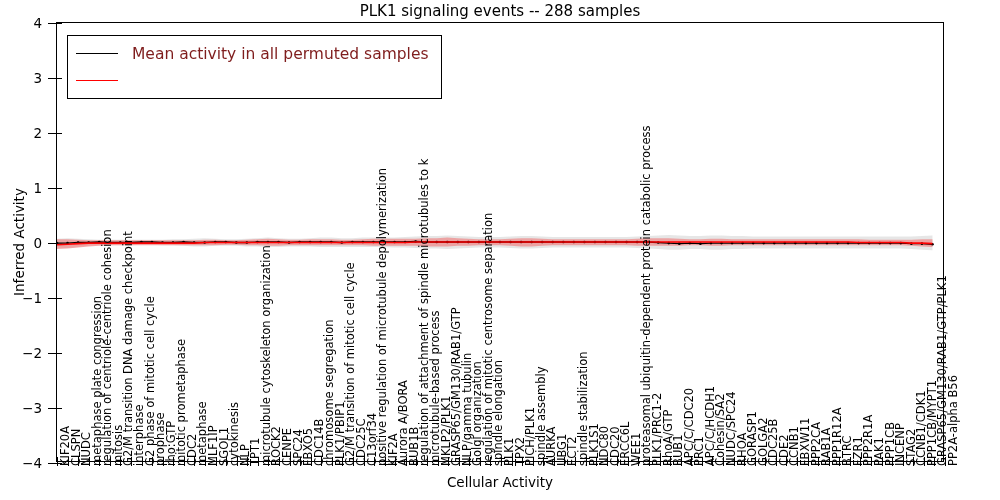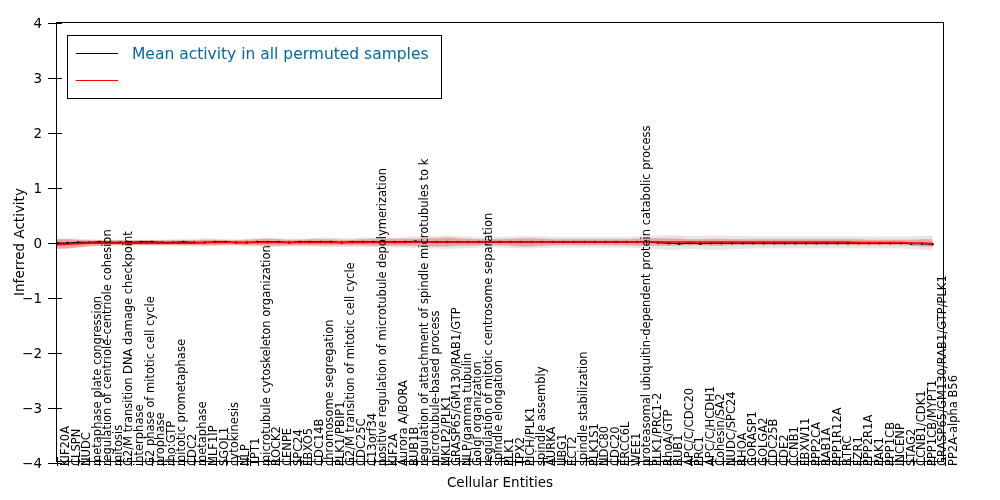--- a/index.html
+++ b/index.html
@@ -53,30 +53,31 @@
   #legend{
     position:absolute;left:10px;top:12px;
     border:1px solid #000;background:#ffffff;
     padding:5px 12px 5px 8px;
     display:flex;flex-direction:column;gap:2px;
     z-index:40;
   }
   .legend-row{display:flex;align-items:center;height:25px;}
   .legend-swatch{width:42px;height:0;border-top:1.6px solid #000;margin-right:14px;flex:0 0 auto;}
   .legend-swatch.red{border-top-color:#ff0000;}
-  .legend-text{font-size:15.5px;color:#0369a1;white-space:nowrap;}
+  .legend-text{font-size:15.5px;color:#7f1d1d;white-space:nowrap;}
 
   
   svg.overlay{position:absolute;left:0;top:0;width:100%;height:100%;overflow:visible;}
 </style>
 </head>
 <body>
 
 <div id="figure">
 
+  <div id="chart-title">PLK1 signaling events -- 288 samples</div>
 
   <div id="plot-area">
 
     <div id="y-axis-label">Inferred Activity</div>
 
     <div id="y-axis">
         <div class="ytick" style="top: 440px;"></div>
         <div class="ytick-in" style="top: 440px;"></div>
         <div class="ytick-label" style="top: 440px;">−4</div>
         <div class="ytick" style="top: 385px;"></div>
@@ -462,15 +463,15 @@
       <div class="xlabel" style="left: 874px; top: 466px;">PAK1</div>
       <div class="xlabel" style="left: 884.571px; top: 466px;">PPP1CB</div>
       <div class="xlabel" style="left: 895.143px; top: 466px;">INCENP</div>
       <div class="xlabel" style="left: 905.714px; top: 466px;">STAG2</div>
       <div class="xlabel" style="left: 916.286px; top: 466px;">CCNB1/CDK1</div>
       <div class="xlabel" style="left: 926.857px; top: 466px;">PPP1CB/MYPT1</div>
       <div class="xlabel" style="left: 937.429px; top: 466px;">GRASP65/GM130/RAB1/GTP/PLK1</div>
       <div class="xlabel" style="left: 948px; top: 466px;">PP2A-alpha B56</div>
     </div>
 
-  <div id="x-axis-label">Cellular Entities</div>
+  <div id="x-axis-label">Cellular Activity</div>
 
 </div>
 
 </body></html>

